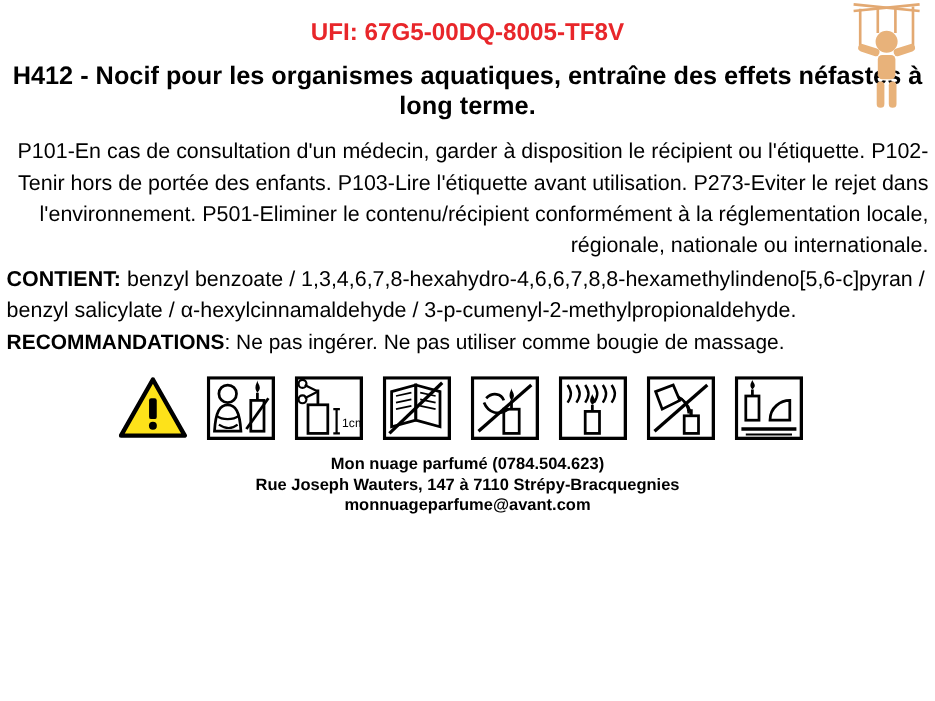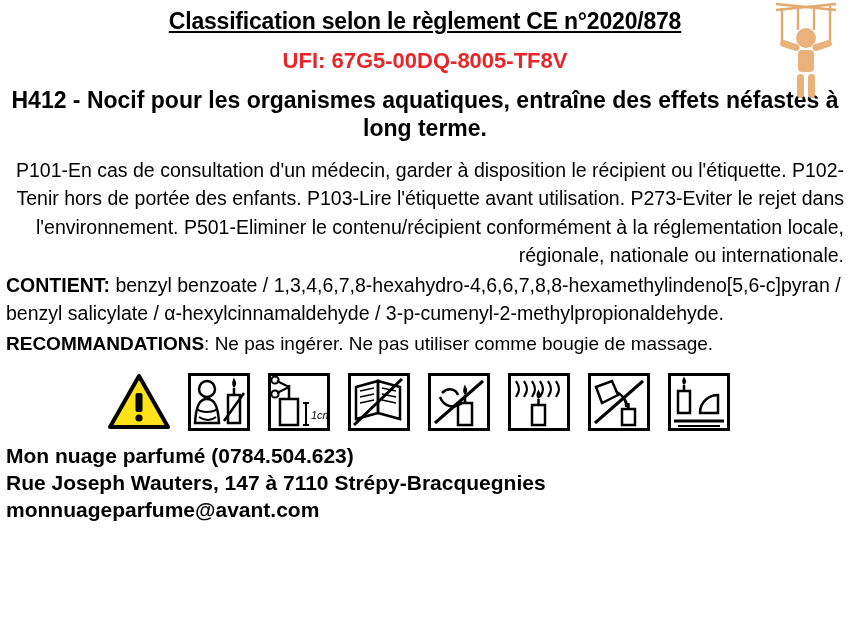--- a/index.html
+++ b/index.html
@@ -80,25 +80,25 @@
     display: flex;
     justify-content: center;
     align-items: flex-end;
     gap: 6px;
     margin: 16px 0 0 0;
   }
   .picto {
     width: 74px;
     height: 58px;
     position: relative;
-    font-style: italic;
   }
   .footer {
-    font-weight: bold;
-    font-size: 21px;
+    text-align: center;
+    font-weight: bold;
+    font-size: 15px;
     line-height: 1.28;
     margin: 12px 0 0 0;
   }
   .puppet {
     position: absolute;
     top: 0px;
     right: 6px;
     width: 76px;
     height: 104px;
   }
@@ -124,21 +124,20 @@
         <circle cx="38" cy="38" r="10"></circle>
         <rect x="30" y="50" width="16" height="22" rx="4"></rect>
         <rect x="12" y="42" width="20" height="7" rx="3.5" transform="rotate(18 22 45)"></rect>
         <rect x="44" y="42" width="20" height="7" rx="3.5" transform="rotate(-18 54 45)"></rect>
         <rect x="29" y="74" width="7" height="24" rx="3.5"></rect>
         <rect x="40" y="74" width="7" height="24" rx="3.5"></rect>
       </g>
     </svg>
   </div>
 
-  <div class="title">Classification selon le règlement CE n°2020/878</div>
 
 
   <div class="ufi">UFI: 67G5-00DQ-8005-TF8V</div>
 
   <div class="hazard">H412 - Nocif pour les organismes aquatiques, entraîne des effets néfastes à long terme.</div>
 
   <div class="body-text">
     <p>P101-En cas de consultation d'un médecin, garder à disposition le récipient ou l'étiquette. P102-Tenir hors de portée des enfants. P103-Lire l'étiquette avant utilisation. P273-Eviter le rejet dans l'environnement. P501-Eliminer le contenu/récipient conformément à la réglementation locale, régionale, nationale ou internationale.</p>
   </div>
 

